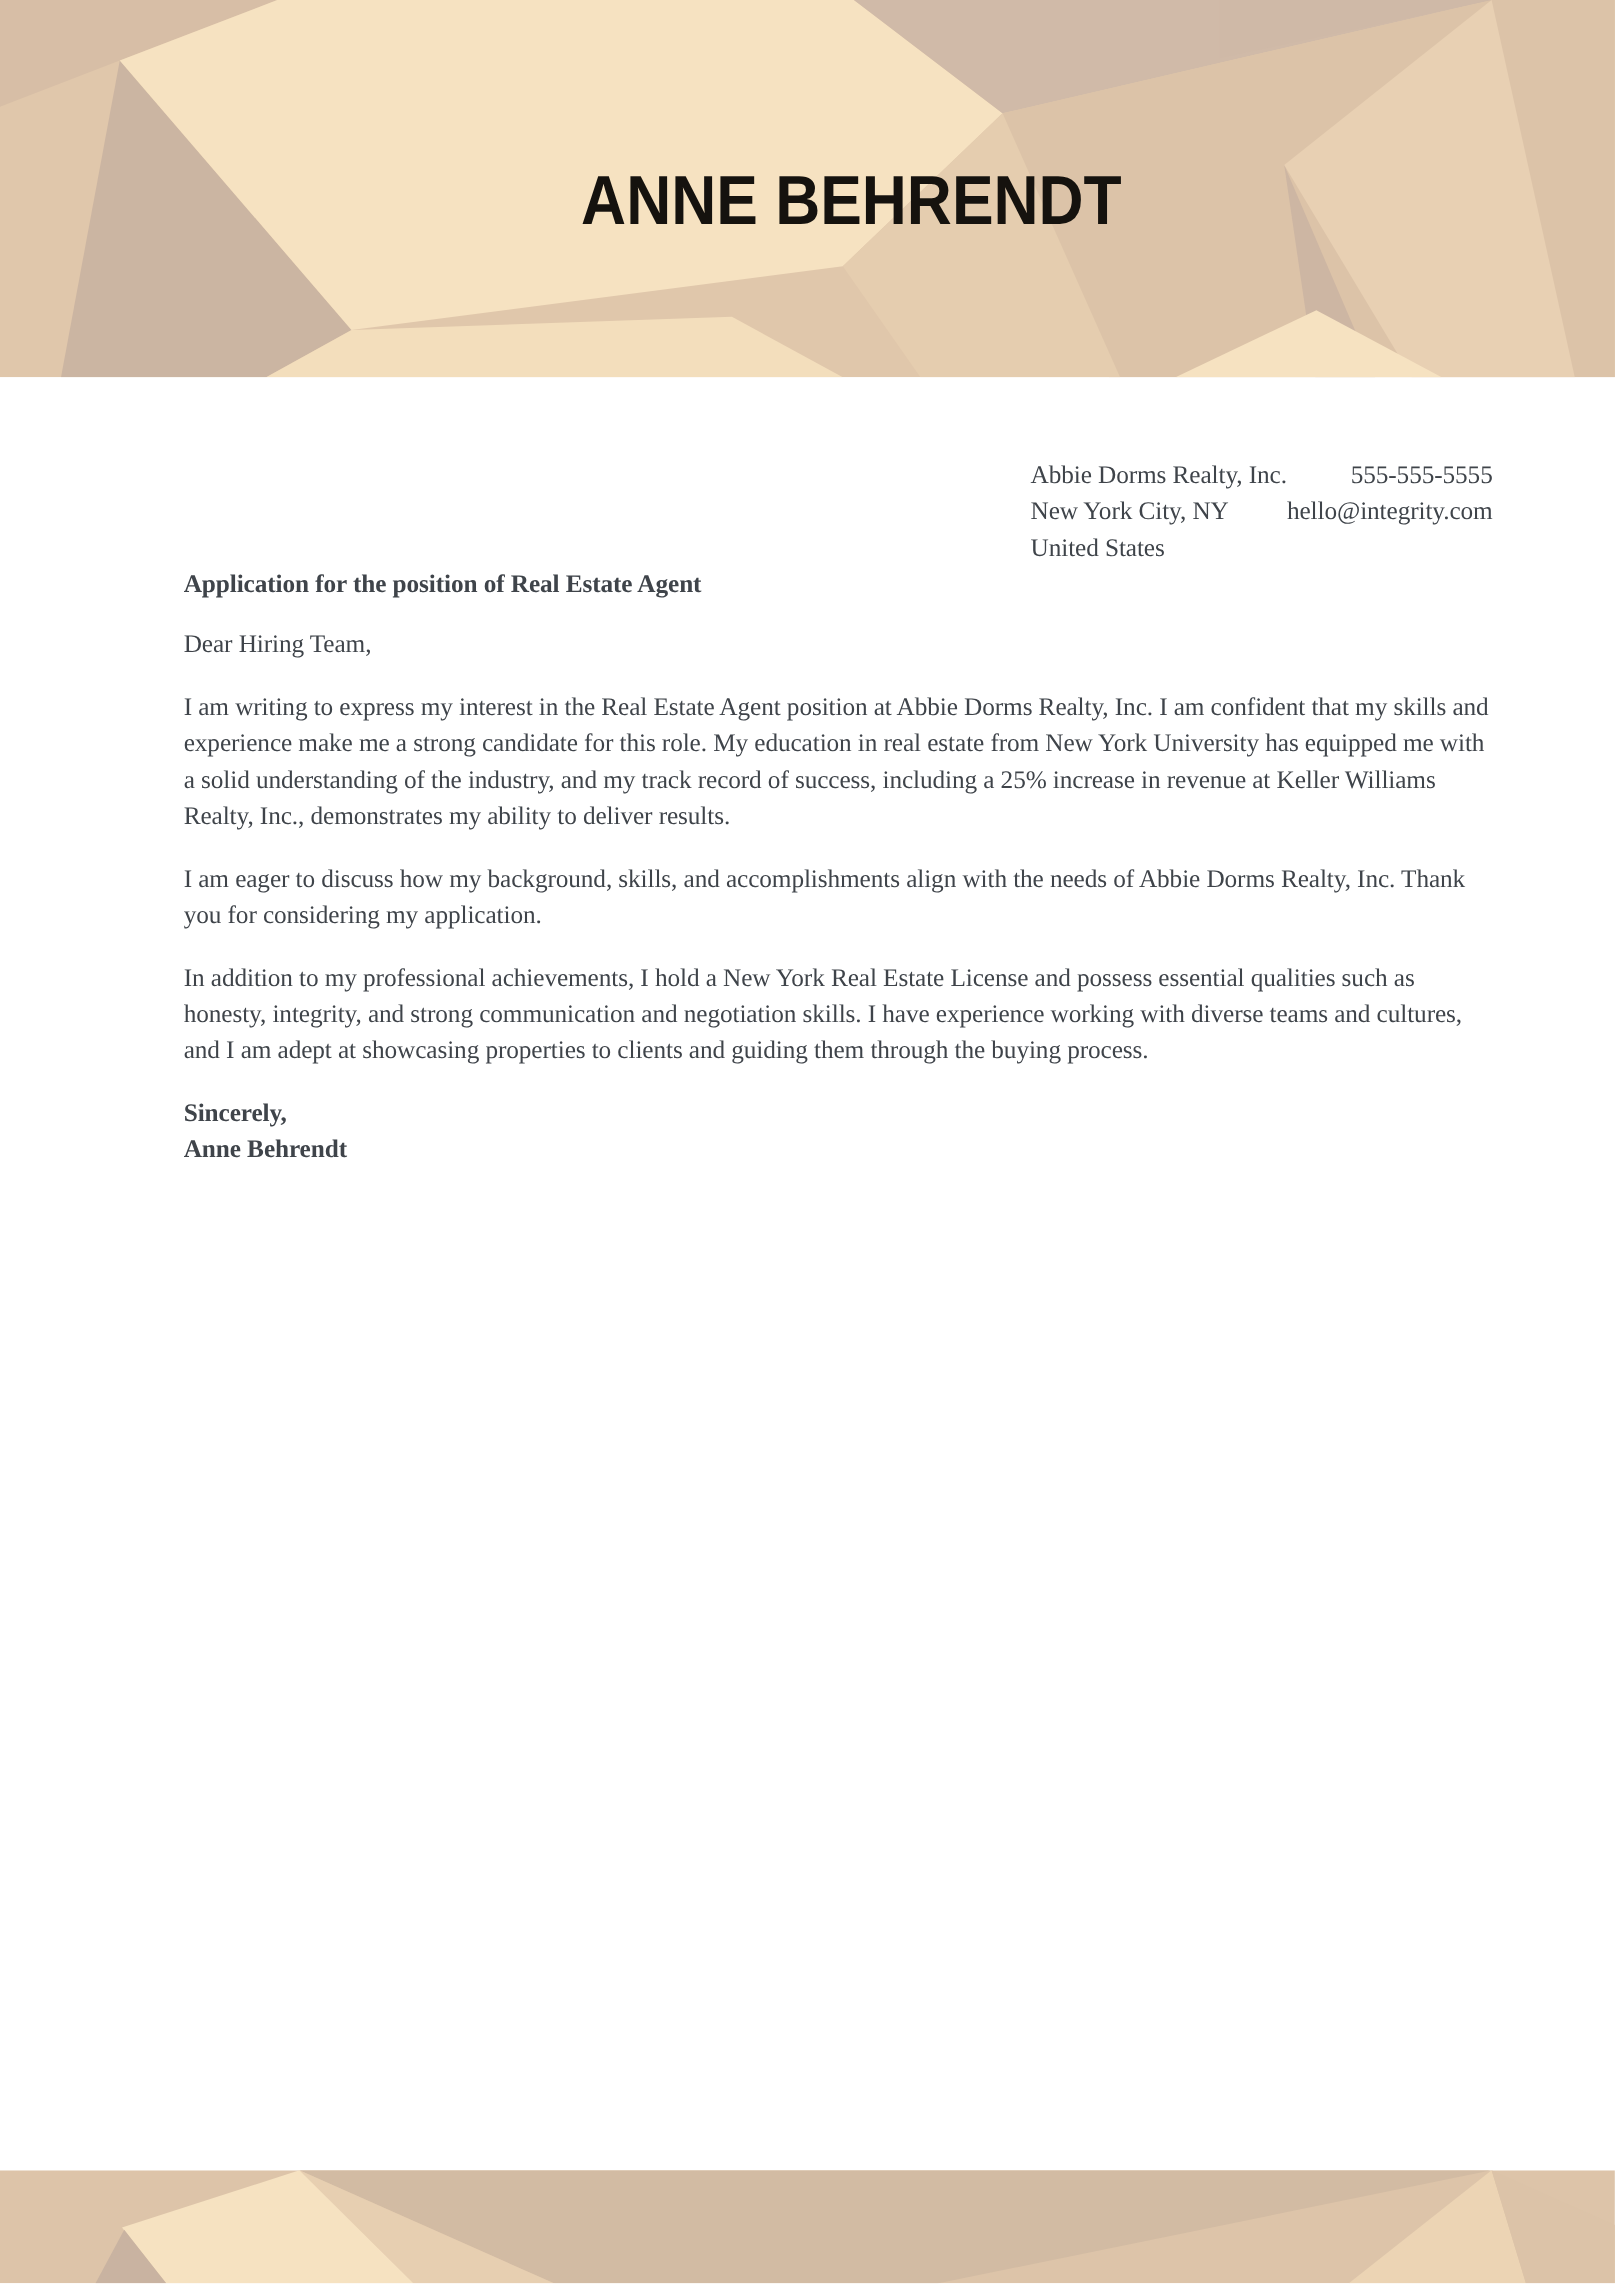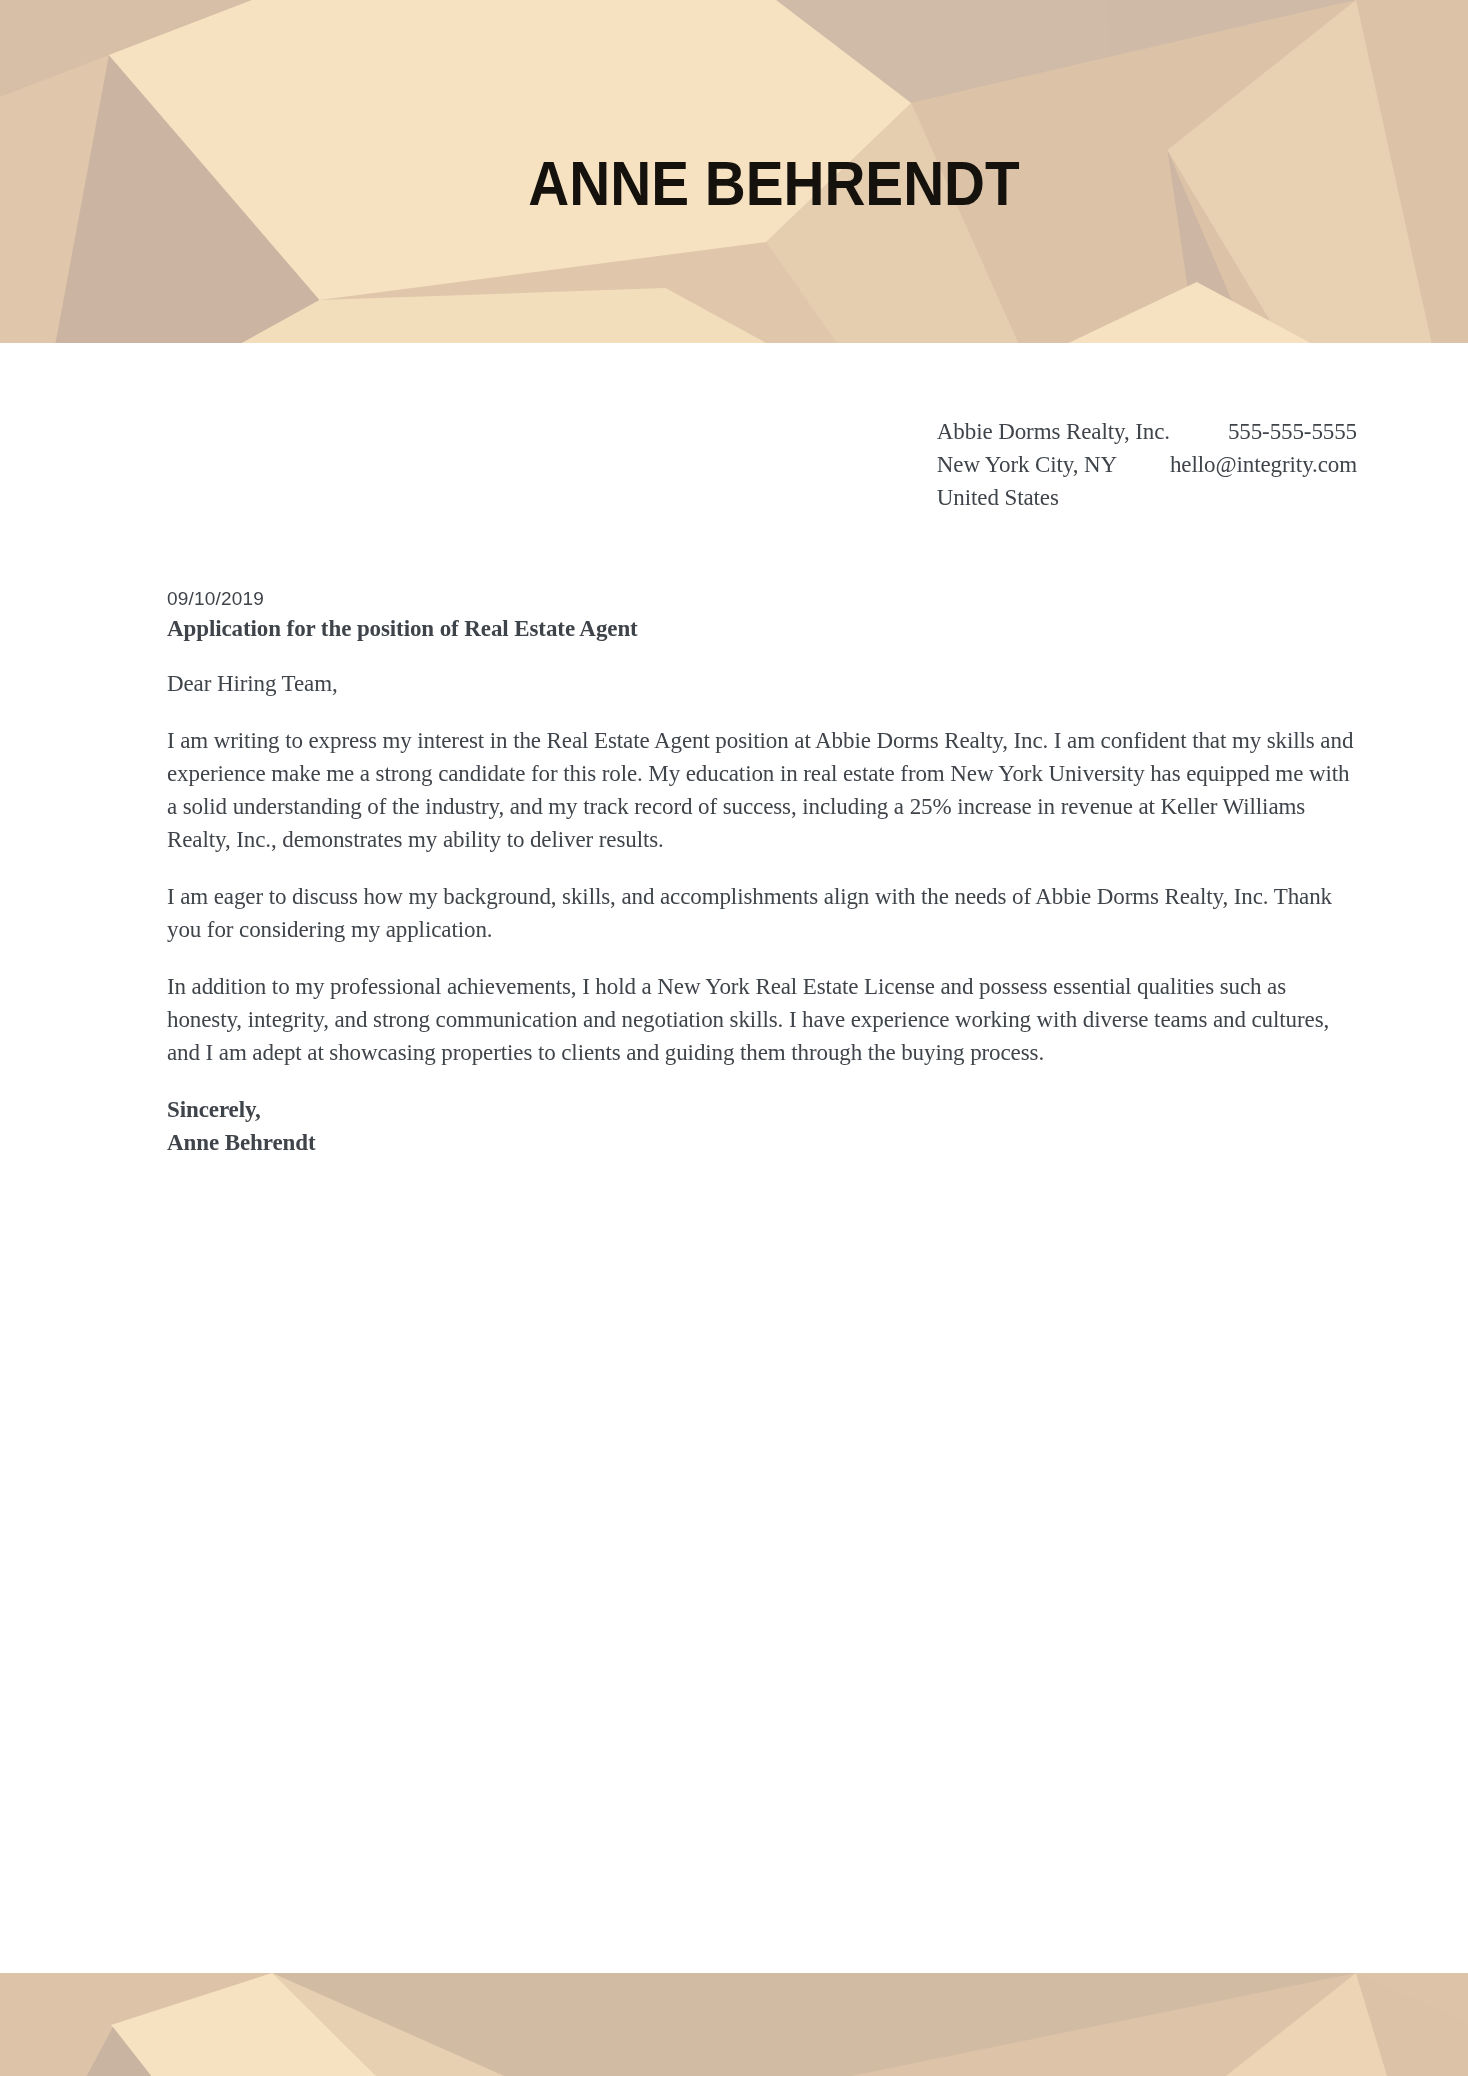--- a/index.html
+++ b/index.html
@@ -99,21 +99,20 @@
         <div>Abbie Dorms Realty, Inc.</div>
         <div>New York City, NY</div>
         <div>United States</div>
       </div>
       <div class="contact-block">
         <div>555-555-5555</div>
         <div>hello@integrity.com</div>
       </div>
     </div>
 
-    <div class="letter-date">09/10/2019</div>
     <div class="letter-subject">Application for the position of Real Estate Agent</div>
 
     <div class="salutation">Dear Hiring Team,</div>
 
     <p class="para">I am writing to express my interest in the Real Estate Agent position at Abbie Dorms Realty, Inc. I am confident that my skills and experience make me a strong candidate for this role. My education in real estate from New York University has equipped me with a solid understanding of the industry, and my track record of success, including a 25% increase in revenue at Keller Williams Realty, Inc., demonstrates my ability to deliver results.</p>
     <p class="para">I am eager to discuss how my background, skills, and accomplishments align with the needs of Abbie Dorms Realty, Inc. Thank you for considering my application.</p>
     <p class="para">In addition to my professional achievements, I hold a New York Real Estate License and possess essential qualities such as honesty, integrity, and strong communication and negotiation skills. I have experience working with diverse teams and cultures, and I am adept at showcasing properties to clients and guiding them through the buying process.</p>
 
     <div class="closing-block">
       <div>Sincerely,</div>

